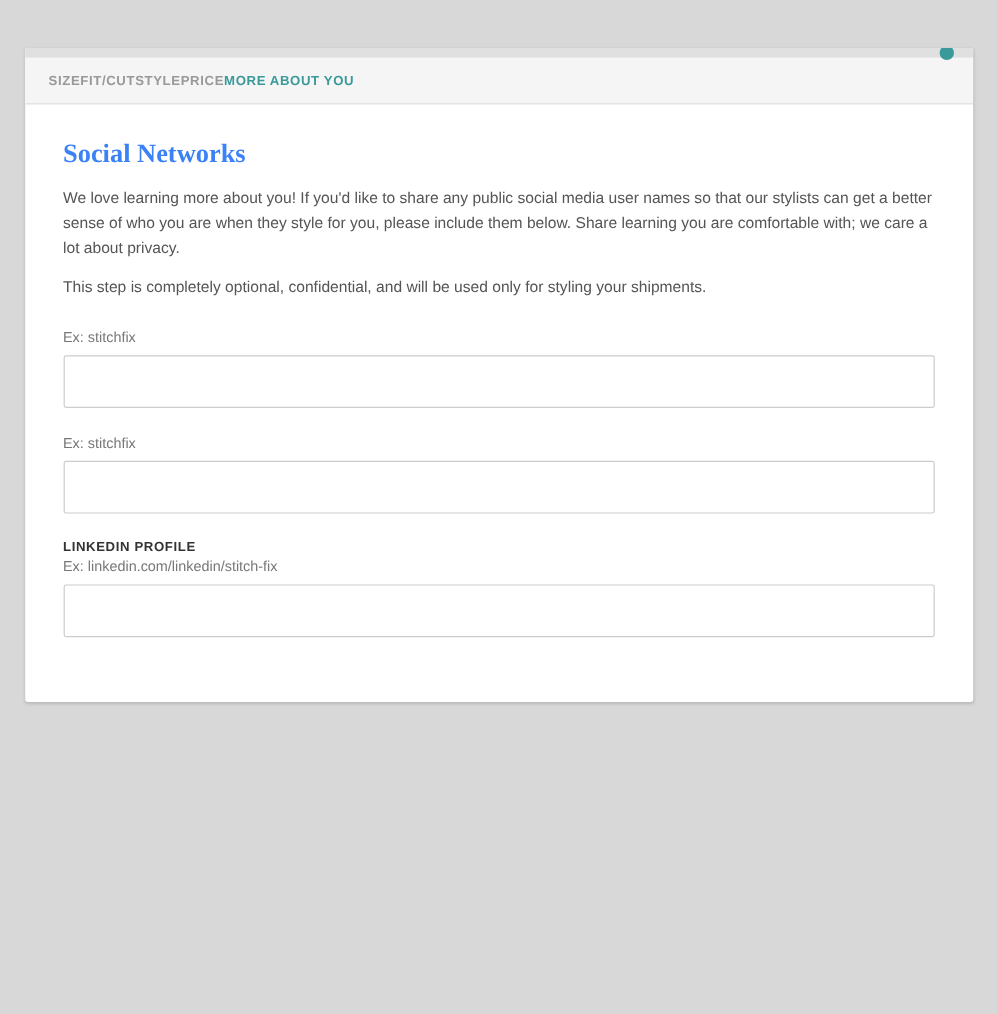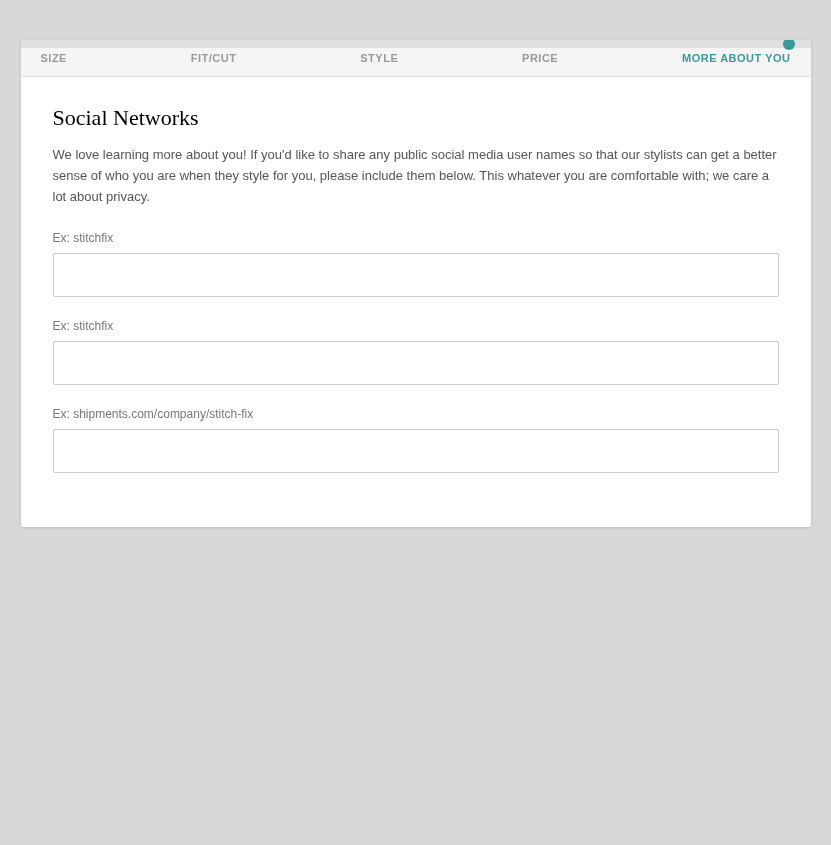--- a/index.html
+++ b/index.html
@@ -56,22 +56,22 @@
       right: 16px;
       transform: translateY(-50%);
       width: 12px;
       height: 12px;
       background-color: #3a9a9a;
       border-radius: 50%;
     }
 
     .nav-tabs {
       display: flex;
-      justify-content: space-between;
-      padding: 4px 20px 12px;
+      justify-content: flex-start;
+      padding: 14px 20px 12px;
     }
 
     .nav-tab {
       font-family: Arial, Helvetica, sans-serif;
       font-size: 11px;
       font-weight: 600;
       letter-spacing: 0.5px;
       color: #999999;
       text-transform: uppercase;
       cursor: pointer;
@@ -82,22 +82,22 @@
     }
 
     
     .main-content {
       padding: 28px 32px 32px;
     }
 
     .section-title {
       font-family: Georgia, serif;
       font-size: 22px;
-      font-weight: normal;
-      color: #000000;
+      font-weight: bold;
+      color: #3b82f6;
       margin-bottom: 14px;
     }
 
     .description-text {
       font-family: Arial, Helvetica, sans-serif;
       font-size: 13px;
       color: #555555;
       line-height: 1.6;
       margin-bottom: 12px;
     }
@@ -155,36 +155,38 @@
         <span class="nav-tab">STYLE</span>
         <span class="nav-tab">PRICE</span>
         <span class="nav-tab active">MORE ABOUT YOU</span>
       </div>
     </div>
 
     <div class="main-content">
 
       <h1 class="section-title">Social Networks</h1>
 
-      <p class="description-text">We love learning more about you! If you'd like to share any public social media user names so that our stylists can get a better sense of who you are when they style for you, please include them below. This whatever you are comfortable with; we care a lot about privacy.</p>
+      <p class="description-text">We love learning more about you! If you'd like to share any public social media user names so that our stylists can get a better sense of who you are when they style for you, please include them below. Share learning you are comfortable with; we care a lot about privacy.</p>
+      <p class="description-text">This step is completely optional, confidential, and will be used only for styling your shipments.</p>
 
       <div class="form-section">
 
 
         <div class="field-group">
           <div class="field-hint">Ex: stitchfix</div>
           <input type="text" class="text-input" placeholder="" style="">
         </div>
 
         <div class="field-group">
           <div class="field-hint">Ex: stitchfix</div>
           <input type="text" class="text-input" placeholder="" style="">
         </div>
 
         <div class="field-group">
-          <div class="field-hint">Ex: shipments.com/company/stitch-fix</div>
+          <div class="field-label">LINKEDIN PROFILE</div>
+          <div class="field-hint">Ex: linkedin.com/linkedin/stitch-fix</div>
           <input type="text" class="text-input" placeholder="" style="">
         </div>
 
       </div>
     </div>
   </div>
 </div>
 
 </body></html>

